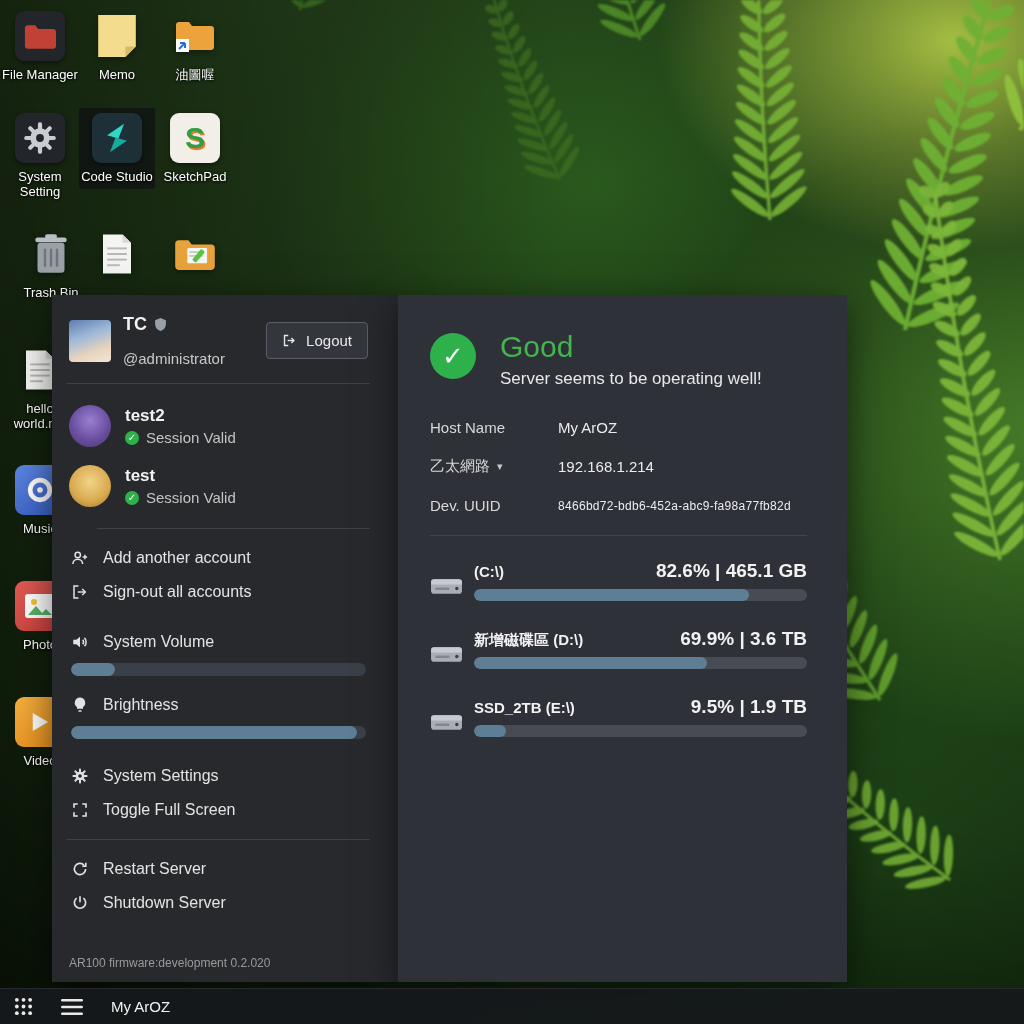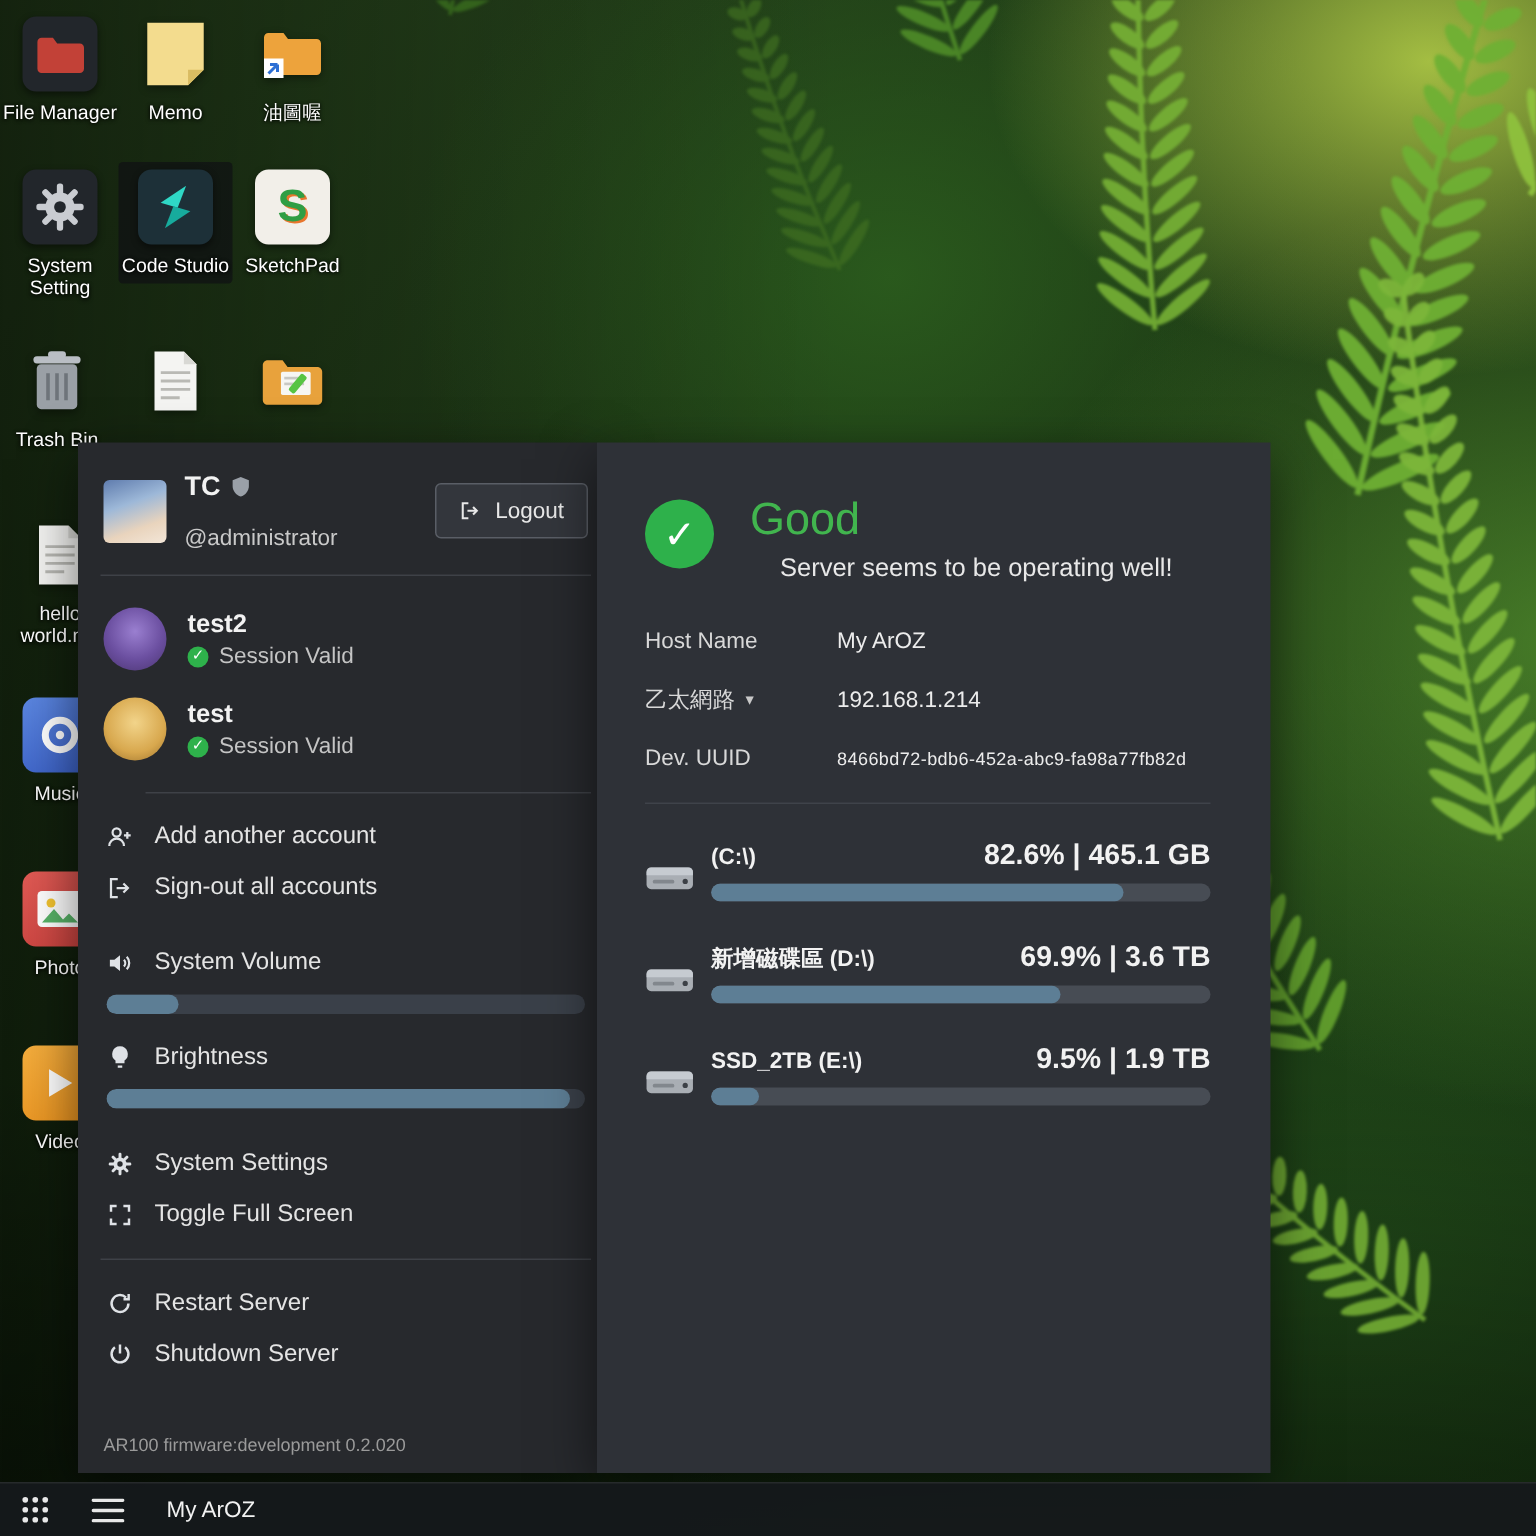--- a/index.html
+++ b/index.html
@@ -44,21 +44,21 @@
   .t-dark  { background:#22262b; box-shadow:0 2px 5px rgba(0,0,0,.45); }
   .t-light { background:#f2efe9; box-shadow:0 2px 5px rgba(0,0,0,.45); }
   .t-blue  { background:linear-gradient(160deg,#5b86e0,#3a5fc4); }
   .t-red   { background:linear-gradient(160deg,#e05a54,#c9423e); }
   .t-orange{ background:linear-gradient(160deg,#f4ad3d,#e8921f); }
   .sketch-s { font-weight:800; font-size:30px; color:#2f9e44; text-shadow:1.5px 1.5px 0 #e8762d; }
 
   
   .panel { position:absolute; top:295px; height:687px; z-index:2; color:#e6e6e6;
            box-shadow:0 10px 34px rgba(0,0,0,.55); }
-  .left-panel  { left:52px;  width:346px; background:#27292d; padding:15px 4px 10px 15px;
+  .left-panel  { left:52px;  width:346px; background:#27292d; padding:15px 28px 10px 15px;
                  display:flex; flex-direction:column; }
   .right-panel { left:398px; width:449px; background:#2e3137; padding:34px 40px 0 32px; }
   .divider { height:1px; background:#3e4147; margin:12px 0; }
   .divider.indent { margin-left:30px; }
 
   
   .pheader { display:flex; align-items:center; gap:12px; padding:4px 2px; }
   .avatar-sq {
     width:42px; height:42px; border-radius:4px; flex:0 0 auto; cursor:pointer;
     background:linear-gradient(160deg,#5f7cae 0%,#9db8d8 38%,#e9d4bd 72%,#f3e6d8 100%);
@@ -90,21 +90,21 @@
            overflow:hidden; cursor:pointer; }
   .fill { height:100%; background:#5d7e95; border-radius:7px; }
   .firmware { font-size:12px; color:#9a9a9a; margin-top:auto; padding:8px 2px 2px 2px; }
 
   
   .status-head { display:flex; align-items:flex-start; gap:24px; }
   .ok-circle { width:46px; height:46px; border-radius:50%; background:#2eb14b; color:#fff;
                display:flex; align-items:center; justify-content:center; font-size:26px; font-weight:700;
                flex:0 0 auto; margin-top:4px; }
   .status-title { font-size:30px; color:#41b54e; font-weight:500; line-height:1.2; }
-  .status-msg { font-size:17px; color:#e8e8e8; margin-top:4px;margin-left:20px; }
+  .status-msg { font-size:17px; color:#e8e8e8; margin-top:4px; }
   .info-rows { margin-top:30px; }
   .info-row { display:flex; align-items:center; margin-bottom:21px; }
   .info-label { width:128px; font-size:15px; color:#d8d8d8; display:flex; align-items:center; gap:7px; }
   .info-value { font-size:15px; color:#ececec; }
   .info-value.small { font-size:12px; letter-spacing:.3px; }
   .caret { font-size:11px; color:#c8c8c8; }
   .net-select { cursor:pointer; }
   .rdivider { height:1px; background:#3f434a; margin:6px 0 24px 0; }
   .disk { display:flex; gap:11px; margin-bottom:27px; }
   .disk-icon { width:33px; flex:0 0 auto; align-self:flex-end; margin-bottom:1px; }
@@ -590,21 +590,21 @@
 
 <div class="dicon" style="left:157px;top:108px;">
   <div class="glyph">
     <div class="g-tile t-light">
         <span class="sketch-s">S</span>
       </div>
   </div>
   <span class="dlabel">SketchPad</span>
 </div>
 
-<div class="dicon" style="left:0;top:224px;">
+<div class="dicon" style="left:13px;top:224px;">
   <div class="glyph">
     <svg width="36" height="42" viewBox="0 0 24 28" style="filter:drop-shadow(0 2px 3px rgba(0,0,0,.4));">
         <rect x="3" y="6.5" width="18" height="20" rx="2" fill="#9aa0a6"></rect>
         <rect x="1.5" y="3" width="21" height="3.2" rx="1.6" fill="#b9bec4"></rect>
         <rect x="8" y="0.8" width="8" height="3" rx="1.5" fill="#b9bec4"></rect>
         <g stroke="#6e747a" stroke-width="1.6">
           <line x1="8" y1="10.5" x2="8" y2="22.5"></line>
           <line x1="12" y1="10.5" x2="12" y2="22.5"></line>
           <line x1="16" y1="10.5" x2="16" y2="22.5"></line>
         </g>

